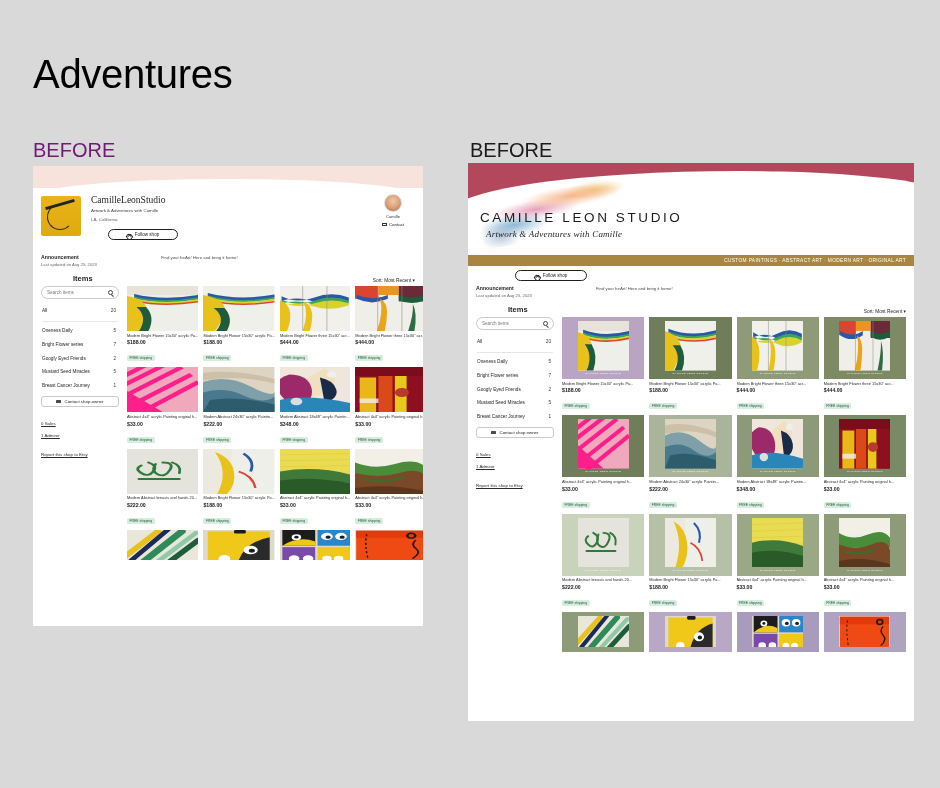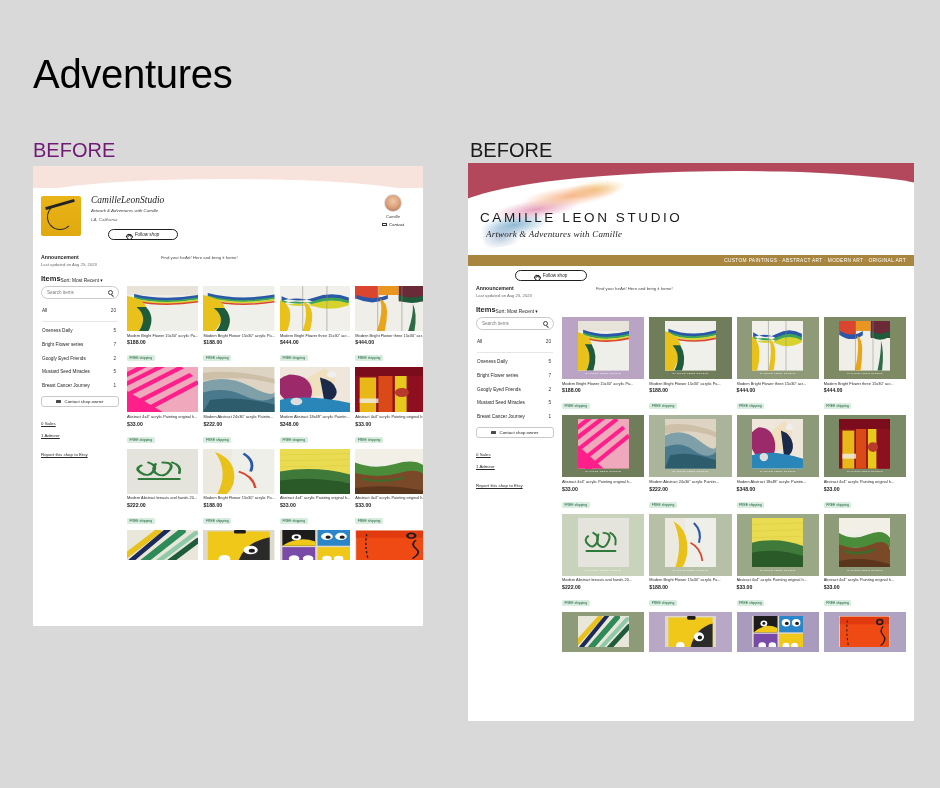--- a/index.html
+++ b/index.html
@@ -22,21 +22,21 @@
   .panel { position: absolute; overflow: hidden; background: #fff; }
   .panel-before { left: 33px; top: 166px; width: 390px; height: 460px; }
   .panel-after  { left: 468px; top: 163px; width: 446px; height: 558px; }
 
   
   .b-hero { position: relative; height: 22px; background: #f7e3dc; }
   .b-hero::after {
     content: ""; position: absolute; left: 0; right: 0; bottom: -9px; height: 18px;
     background: #fff; border-radius: 50% 50% 0 0 / 100% 100% 0 0;
   }
-  .b-head { position: relative; padding: 11px 8px 0 8px; height: 64px; font-style: italic; }
+  .b-head { position: relative; padding: 11px 8px 0 8px; height: 64px; }
   .b-avatarimg {
     position: absolute; left: 8px; top: 8px; width: 40px; height: 40px;
     background: linear-gradient(180deg,#e9b417 0%, #e0a90f 100%);
     border-radius: 2px; overflow: hidden;
   }
   .b-avatarimg .face {
     position: absolute; left: 6px; top: 8px; width: 26px; height: 26px;
     border: 1.4px solid #2b2b2b; border-radius: 50%;
     border-top-color: transparent; border-right-color: transparent;
   }
@@ -60,21 +60,21 @@
     border: 0.7px solid #ddd;
   }
   .b-username { font-size: 4.2px; color: #3c3c3c; margin-top: 2px; }
   .b-contact { font-size: 4.4px; color: #1f1f1f; margin-top: 3px; display:flex; align-items:center; justify-content:center; gap:2px;}
   .b-contact .env { width: 5px; height: 3.6px; border: 0.6px solid #333; display:inline-block; }
 
   .b-ann { position: relative; padding: 2px 8px 0 8px; height: 22px; }
   .b-ann-t { font-size: 5.2px; font-weight: bold; color: #1f1f1f; }
   .b-ann-s { font-size: 4.2px; color: #6a6a6a; margin-top: 2px; }
   .b-ann-msg { position: absolute; left: 128px; top: 3px; font-size: 4.3px; color: #4a4a4a; }
-  .b-itemsrow { display:flex; justify-content: flex-start; align-items:flex-end; padding: 0 8px 3px 8px; }
+  .b-itemsrow { display:flex; justify-content: space-between; align-items:flex-end; padding: 0 8px 3px 8px; margin-left: 32px; }
   .b-items-t { font-size: 7.5px; font-weight: bold; color:#1f1f1f; }
   .b-sort { font-size: 4.8px; color:#1f1f1f; }
 
   
   .shopbody { display: flex; padding: 0 8px; gap: 8px; }
   .side { width: 78px; flex: 0 0 78px; }
   .search {
     height: 13px; border: 0.8px solid #c9c9c9; border-radius: 7px;
     display: flex; align-items: center; padding: 0 5px; justify-content: space-between;
     font-size: 4.6px; color: #7b7b7b; margin-bottom: 5px;

